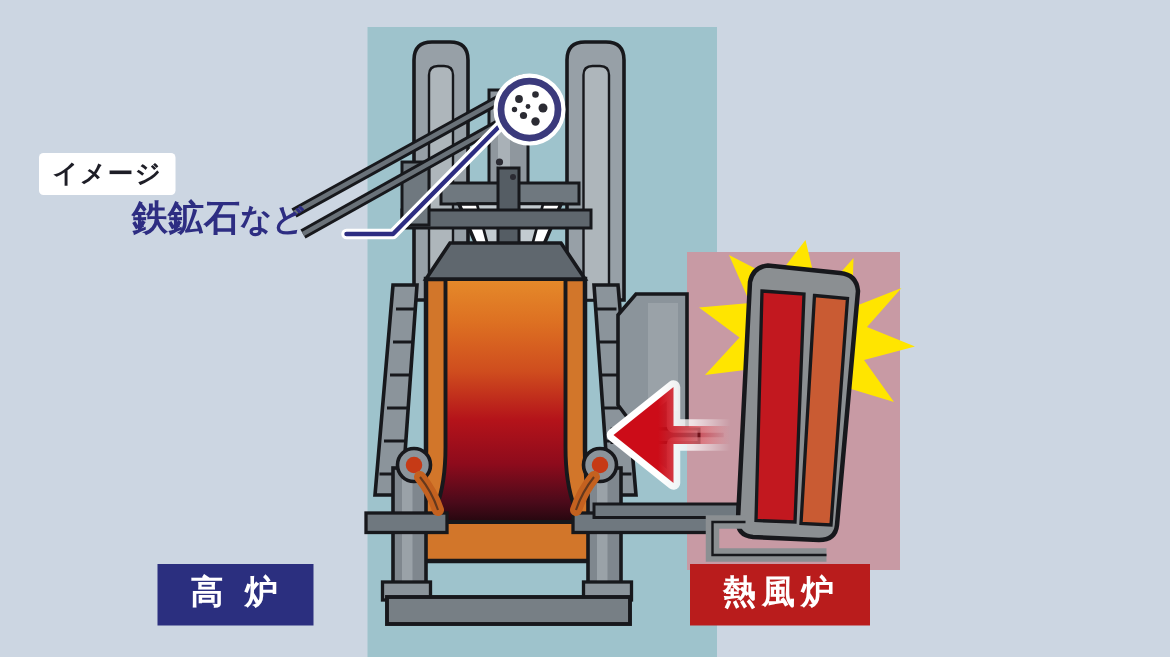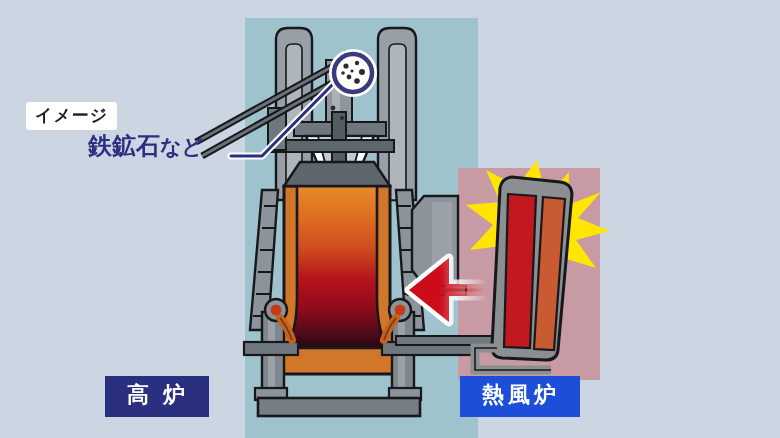--- a/index.html
+++ b/index.html
@@ -42,21 +42,21 @@
   .ore-label .small { font-size:21px;margin-top:44px; }
 
   
   .tag {
     position:absolute; color:#fff; font-weight:bold;
     font-size:22px; letter-spacing:4px;
     padding:7px 20px 9px 22px; line-height:1.12;
     white-space:nowrap;
   }
   .tag-koro { left:105px; top:376px; background:#2b2f7f; }
-  .tag-neppuro { left:460px; top:376px; background:#1d4ed8; }
+  .tag-neppuro { left:460px; top:376px; background:#b91c1c; }
 
   svg.art { position:absolute; left:0; top:0; width:780px; height:438px; }
 </style>
 </head>
 <body>
 
 <div id="stage">
 
   <div class="panel-teal"></div>
   <div class="panel-pink"></div>

